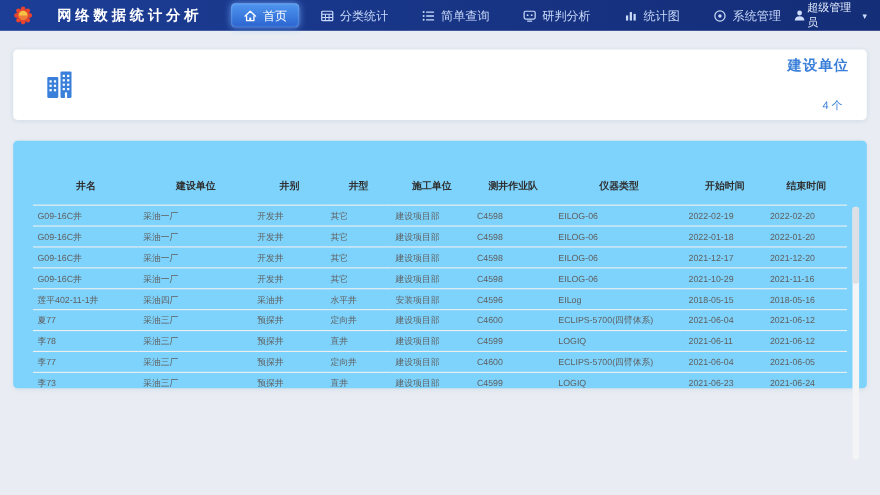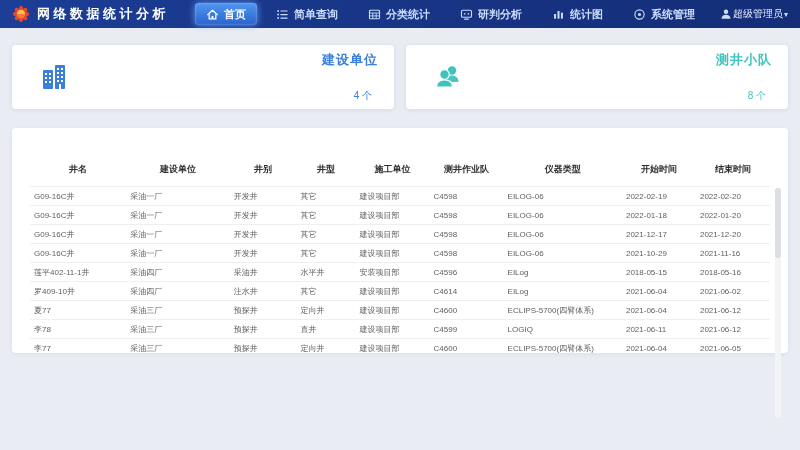--- a/index.html
+++ b/index.html
@@ -2,26 +2,26 @@
 <html><head>
 <meta charset="utf-8">
 <style>
   * { box-sizing: border-box; margin: 0; padding: 0; }
   html,body { width:800px; height:450px; overflow:hidden; background:#e9edf3;
               font-family:"Liberation Sans", sans-serif; }
 
   
   .navbar { height:28px; background:linear-gradient(90deg,#1c3e96 0%,#16317f 70%,#142e78 100%);
             display:flex; align-items:center; padding:0 12px; position:relative; }
-  .brand { display:flex; gap:7px; }
+  .brand { display:flex; gap:22px; }
   .brand-logo { width:18px; height:18px; display:block; }
   .brand-title { color:#ffffff; font-size:13px; font-weight:bold; letter-spacing:3.5px; white-space:nowrap; }
   .nav-menu { display:flex; align-items:center; gap:8px; margin-left:26px; height:100%; }
   .nav-item { display:flex; align-items:center; gap:5px; color:#c9dafb; font-size:11px;
-              padding:0 11px; height:22px; border-radius:4px; cursor:pointer; white-space:nowrap;font-weight:bold; }
+              padding:0 11px; height:22px; border-radius:4px; cursor:pointer; white-space:nowrap; }
   .nav-item .nico { width:13px; height:13px; display:block; }
   .nav-item.active { background:linear-gradient(180deg,#4f97f0 0%,#2a63cf 100%); color:#fff;
                      box-shadow:0 0 7px rgba(110,170,255,.85), inset 0 0 2px rgba(255,255,255,.5); }
   .nav-user { margin-left:auto; display:flex; align-items:center; gap:1px; color:#e6eeff;
               font-size:10px; cursor:pointer; }
   .nav-user .uico { width:12px; height:12px; }
   .chev { font-size:8px; color:#cdddfb; }
 
   
   .cards { display:flex; gap:12px; padding:17px 12px 0; }
@@ -30,21 +30,21 @@
   .card .cico { width:32px; height:32px; flex:0 0 auto; }
   .card-text { text-align:right; }
   .card-label { font-size:13px; font-weight:bold; letter-spacing:1px; }
   .card-value { font-size:10px; margin-top:20px; padding-right:6px; }
   .c-blue  { color:#3a7fd9; }
   .c-teal  { color:#3ec4bf; }
   .c-green { color:#2fbc80; }
   .c-red   { color:#ee5570; }
 
   
-  .panel { margin:19px 12px 0; background:#ffffff; border-radius:4px; height:225px;
+  .panel { margin:19px 12px 0; background:#7dd3fc; border-radius:4px; height:225px;
            padding:26px 18px 0; position:relative; box-shadow:0 1px 5px rgba(25,60,130,.08); }
   table { width:100%; border-collapse:collapse; table-layout:fixed; }
   th { font-size:9px; color:#2f2f2f; font-weight:bold; text-align:center; padding:9px 4px 10px;
        white-space:nowrap; overflow:hidden; }
   td { font-size:8px; color:#606060; text-align:left; padding:0 4px; height:19px;
        border-top:1px solid #efefef; white-space:nowrap; overflow:hidden; }
   col.w1{width:13%} col.w2{width:14%} col.w3{width:9%} col.w4{width:8%} col.w5{width:10%}
   col.w6{width:10%} col.w7{width:16%} col.w8{width:10%} col.w9{width:10%}
   .scrollbar { position:absolute; right:7px; top:60px; width:6px; height:230px;
                background:#f3f4f6; border-radius:3px; }
@@ -75,36 +75,36 @@
   <div class="nav-menu">
     <div class="nav-item active">
       <svg class="nico" viewBox="0 0 14 14">
         <path d="M1.8 7.2 L7 2.4 L12.2 7.2" fill="none" stroke="currentColor" stroke-width="1.3" stroke-linecap="round" stroke-linejoin="round"></path>
         <path d="M3.4 6.6 V11.6 H10.6 V6.6" fill="none" stroke="currentColor" stroke-width="1.3"></path>
         <rect x="6" y="8.6" width="2" height="3" fill="currentColor"></rect>
       </svg>
       <span>首页</span>
     </div>
     <div class="nav-item">
+      <svg class="nico" viewBox="0 0 14 14">
+        <rect x="1.6" y="2.4" width="10.8" height="9.2" rx="1" fill="none" stroke="currentColor" stroke-width="1.2"></rect>
+        <path d="M1.6 5.4 H12.4 M5.2 5.4 V11.6 M8.8 5.4 V11.6 M1.6 8.5 H12.4" stroke="currentColor" stroke-width="1"></path>
+      </svg>
+      <span>分类统计</span>
+    </div>
+    <div class="nav-item">
       <svg class="nico" viewBox="0 0 14 14" fill="currentColor">
         <circle cx="2.3" cy="3.2" r="1"></circle>
           <rect x="4.6" y="2.6" width="8" height="1.3" rx=".6"></rect>
         <circle cx="2.3" cy="7" r="1"></circle>
           <rect x="4.6" y="6.4" width="8" height="1.3" rx=".6"></rect>
         <circle cx="2.3" cy="10.8" r="1"></circle>
           <rect x="4.6" y="10.2" width="8" height="1.3" rx=".6"></rect>
       </svg>
       <span>简单查询</span>
-    </div>
-    <div class="nav-item">
-      <svg class="nico" viewBox="0 0 14 14">
-        <rect x="1.6" y="2.4" width="10.8" height="9.2" rx="1" fill="none" stroke="currentColor" stroke-width="1.2"></rect>
-        <path d="M1.6 5.4 H12.4 M5.2 5.4 V11.6 M8.8 5.4 V11.6 M1.6 8.5 H12.4" stroke="currentColor" stroke-width="1"></path>
-      </svg>
-      <span>分类统计</span>
     </div>
     <div class="nav-item">
       <svg class="nico" viewBox="0 0 14 14">
         <rect x="1.6" y="2.4" width="10.8" height="7.6" rx="1.4" fill="none" stroke="currentColor" stroke-width="1.2"></rect>
         <circle cx="5" cy="6.2" r=".9" fill="currentColor"></circle>
           <circle cx="9" cy="6.2" r=".9" fill="currentColor"></circle>
         <path d="M5 12 H9" stroke="currentColor" stroke-width="1.2" stroke-linecap="round"></path>
       </svg>
       <span>研判分析</span>
     </div>
@@ -157,32 +157,20 @@
           <rect x="23" y="19" width="2" height="2"></rect>
         <rect x="21" y="23" width="2" height="5"></rect>
       </g>
     </svg>
     <div class="card-text">
       <div class="card-label c-blue">建设单位</div>
       <div class="card-value c-blue">4 个</div>
     </div>
   </div>
 
-  <div class="card">
-    <svg class="cico" viewBox="0 0 32 32" fill="#3ec4bf">
-      <circle cx="20" cy="9.5" r="4.2"></circle>
-      <path d="M13.5 21 C13.5 16.8 16.4 14.6 20 14.6 C23.6 14.6 26.5 16.8 26.5 21 Z" opacity=".95"></path>
-      <circle cx="12.5" cy="13.5" r="4.8" stroke="#ffffff" stroke-width="1.2"></circle>
-      <path d="M4.5 26 C4.5 21 8 18.8 12.5 18.8 C17 18.8 20.5 21 20.5 26 Z" stroke="#ffffff" stroke-width="1.2"></path>
-    </svg>
-    <div class="card-text">
-      <div class="card-label c-teal">测井小队</div>
-      <div class="card-value c-teal">8 个</div>
-    </div>
-  </div>
 
 
 </div>
 
 <div class="panel">
   <table>
     <colgroup>
       <col class="w1">
         <col class="w2">
         <col class="w3">
@@ -256,31 +244,20 @@
           <td>采油四厂</td>
           <td>采油井</td>
           <td>水平井</td>
           <td>安装项目部</td>
           <td>C4596</td>
           <td>EILog</td>
           <td>2018-05-15</td>
           <td>2018-05-16</td>
         </tr>
         <tr>
-          <td>罗409-10井</td>
-          <td>采油四厂</td>
-          <td>注水井</td>
-          <td>其它</td>
-          <td>建设项目部</td>
-          <td>C4614</td>
-          <td>EILog</td>
-          <td>2021-06-04</td>
-          <td>2021-06-02</td>
-        </tr>
-        <tr>
           <td>夏77</td>
           <td>采油三厂</td>
           <td>预探井</td>
           <td>定向井</td>
           <td>建设项目部</td>
           <td>C4600</td>
           <td>ECLIPS-5700(四臂体系)</td>
           <td>2021-06-04</td>
           <td>2021-06-12</td>
         </tr>
@@ -299,18 +276,29 @@
           <td>李77</td>
           <td>采油三厂</td>
           <td>预探井</td>
           <td>定向井</td>
           <td>建设项目部</td>
           <td>C4600</td>
           <td>ECLIPS-5700(四臂体系)</td>
           <td>2021-06-04</td>
           <td>2021-06-05</td>
         </tr>
+        <tr>
+          <td>李73</td>
+          <td>采油三厂</td>
+          <td>预探井</td>
+          <td>直井</td>
+          <td>建设项目部</td>
+          <td>C4599</td>
+          <td>LOGIQ</td>
+          <td>2021-06-23</td>
+          <td>2021-06-24</td>
+        </tr>
       </tbody>
   </table>
   <div class="scrollbar">
     <div class="scroll-thumb"></div>
   </div>
 </div>
 
 </body></html>

